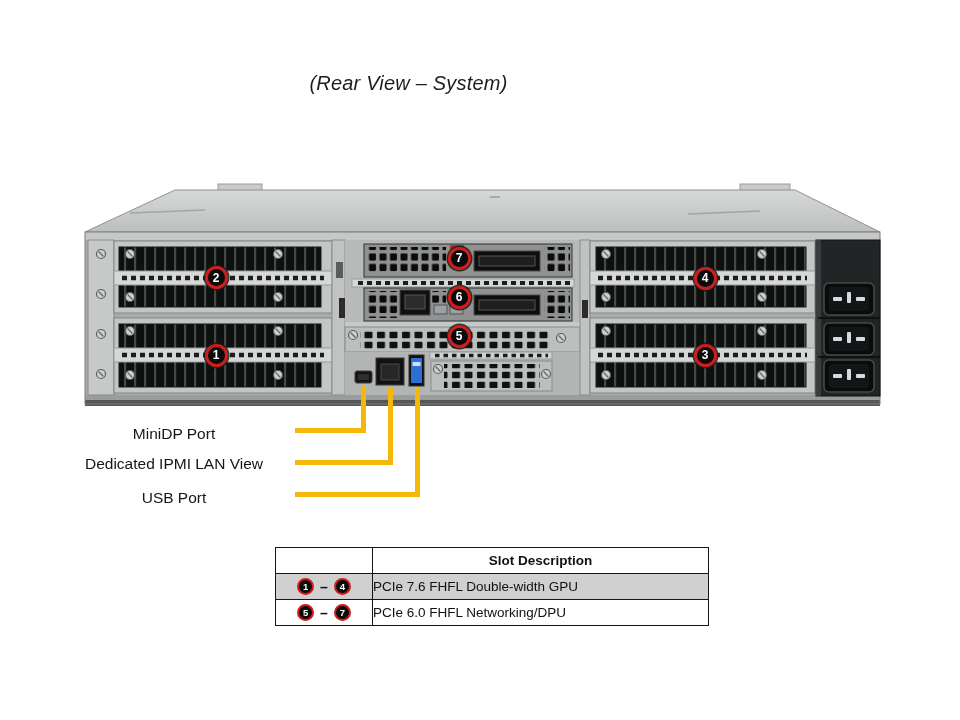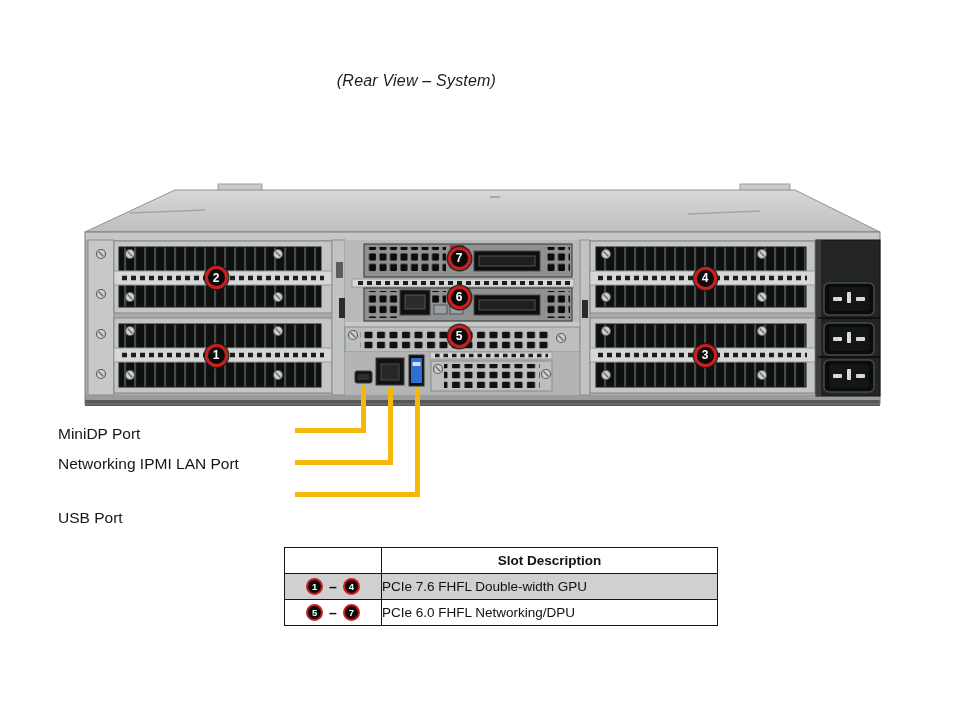--- a/index.html
+++ b/index.html
@@ -1,42 +1,42 @@
 <!DOCTYPE html>
 <html style="--callout_ring: #cf1d1d; --leader_line: #f5b70a; --usb_port_blue: #2d6fd2; --table_row_gray: #d0d0d0;"><head>
 <meta charset="utf-8">
 <style>
   html,body{margin:0;padding:0;background:#ffffff;}
   body{width:960px;height:720px;overflow:hidden;position:relative;
        font-family:"Liberation Sans", sans-serif;color:#111;}
   .abs{position:absolute;}
 
   
-  .fig-title{left:16px;top:72px;width:801px;text-align:center;
-             font-size:16px;font-style:italic;color:#1c1c1c;letter-spacing:.2px;}
+  .fig-title{left:8px;top:72px;width:801px;text-align:center;
+             font-size:20px;font-style:italic;color:#1c1c1c;letter-spacing:.2px;}
 
   
   #chassis-svg{left:0;top:0;width:960px;height:720px;}
 
   
   .callout{width:17px;height:17px;border-radius:50%;
            background:#0a0a0a;border:3px solid var(--callout_ring,#cf1d1d);
            box-shadow:0 0 0 1.5px rgba(25,25,25,.85);
            display:flex;align-items:center;justify-content:center;}
   .callout span{color:#fff;font-size:12px;font-weight:bold;line-height:1;}
 
   
   .leader{background:var(--leader_line,#f5b70a);}
 
   
   .port-label{left:58px;width:232px;height:20px;line-height:20px;
-              text-align:left;font-size:15.5px;color:#161616;}
-
-  
-  .slot-table{left:284px;top:547px;border-collapse:collapse;
+              text-align:center;font-size:15.5px;color:#161616;}
+
+  
+  .slot-table{left:275px;top:547px;border-collapse:collapse;
               font-size:13.5px;color:#111;}
   .slot-table td{border:1.6px solid #151515;padding:0;height:25px;vertical-align:middle;}
   .slot-table .col-range{width:96px;}
   .slot-table .col-desc{width:335px;}
   .slot-table .hdr{font-weight:bold;text-align:center;font-size:13.5px;}
   .slot-table .gray{background:var(--table_row_gray,#cfcfcf);}
   .range-cell{display:flex;align-items:center;justify-content:center;gap:6px;}
   .t-callout{width:13px;height:13px;border-radius:50%;background:#0a0a0a;
              border:2.5px solid var(--callout_ring,#cf1d1d);
              display:flex;align-items:center;justify-content:center;flex:0 0 auto;}
@@ -249,22 +249,22 @@
   </div>
 
 <div class="abs leader" style="left:361px;top:386px;width:5px;height:47px"></div>
 <div class="abs leader" style="left:295px;top:428px;width:71px;height:5px"></div>
 <div class="abs leader" style="left:388px;top:388px;width:5px;height:77px"></div>
 <div class="abs leader" style="left:295px;top:460px;width:98px;height:5px"></div>
 <div class="abs leader" style="left:415px;top:387px;width:5px;height:110px"></div>
 <div class="abs leader" style="left:295px;top:492px;width:125px;height:5px"></div>
 
 <div class="abs port-label" style="top:424px">MiniDP Port</div>
-<div class="abs port-label" style="top:454px">Networking IPMI LAN Port</div>
-<div class="abs port-label" style="top:508px">USB Port</div>
+<div class="abs port-label" style="top:454px">Dedicated IPMI LAN View</div>
+<div class="abs port-label" style="top:488px">USB Port</div>
 
 <table class="abs slot-table">
   <tbody>
       <tr>
     <td class="col-range"></td>
     <td class="col-desc hdr">Slot Description</td>
   </tr>
   <tr class="gray">
     <td class="col-range">
       <div class="range-cell">

